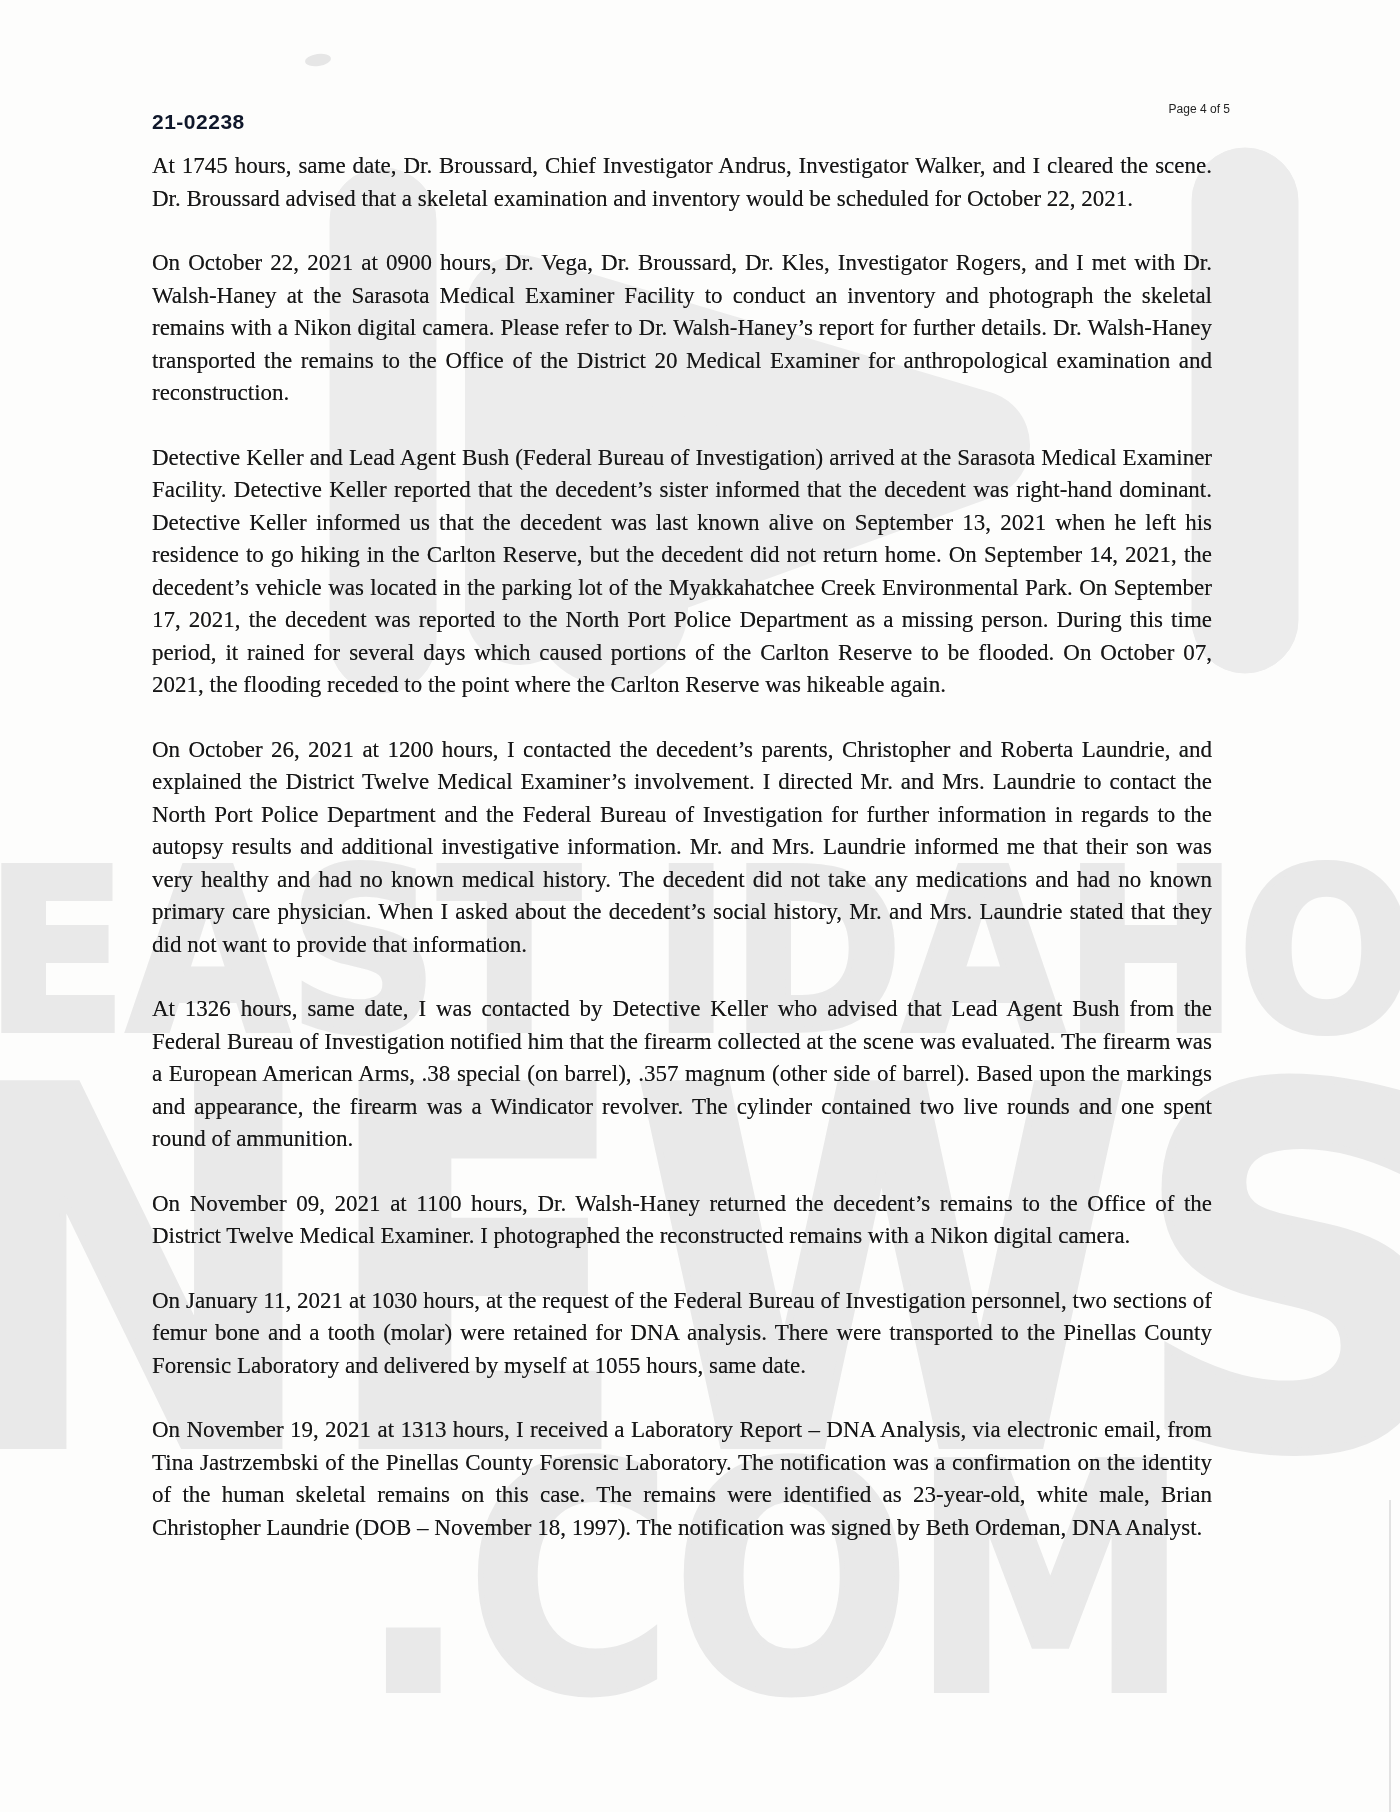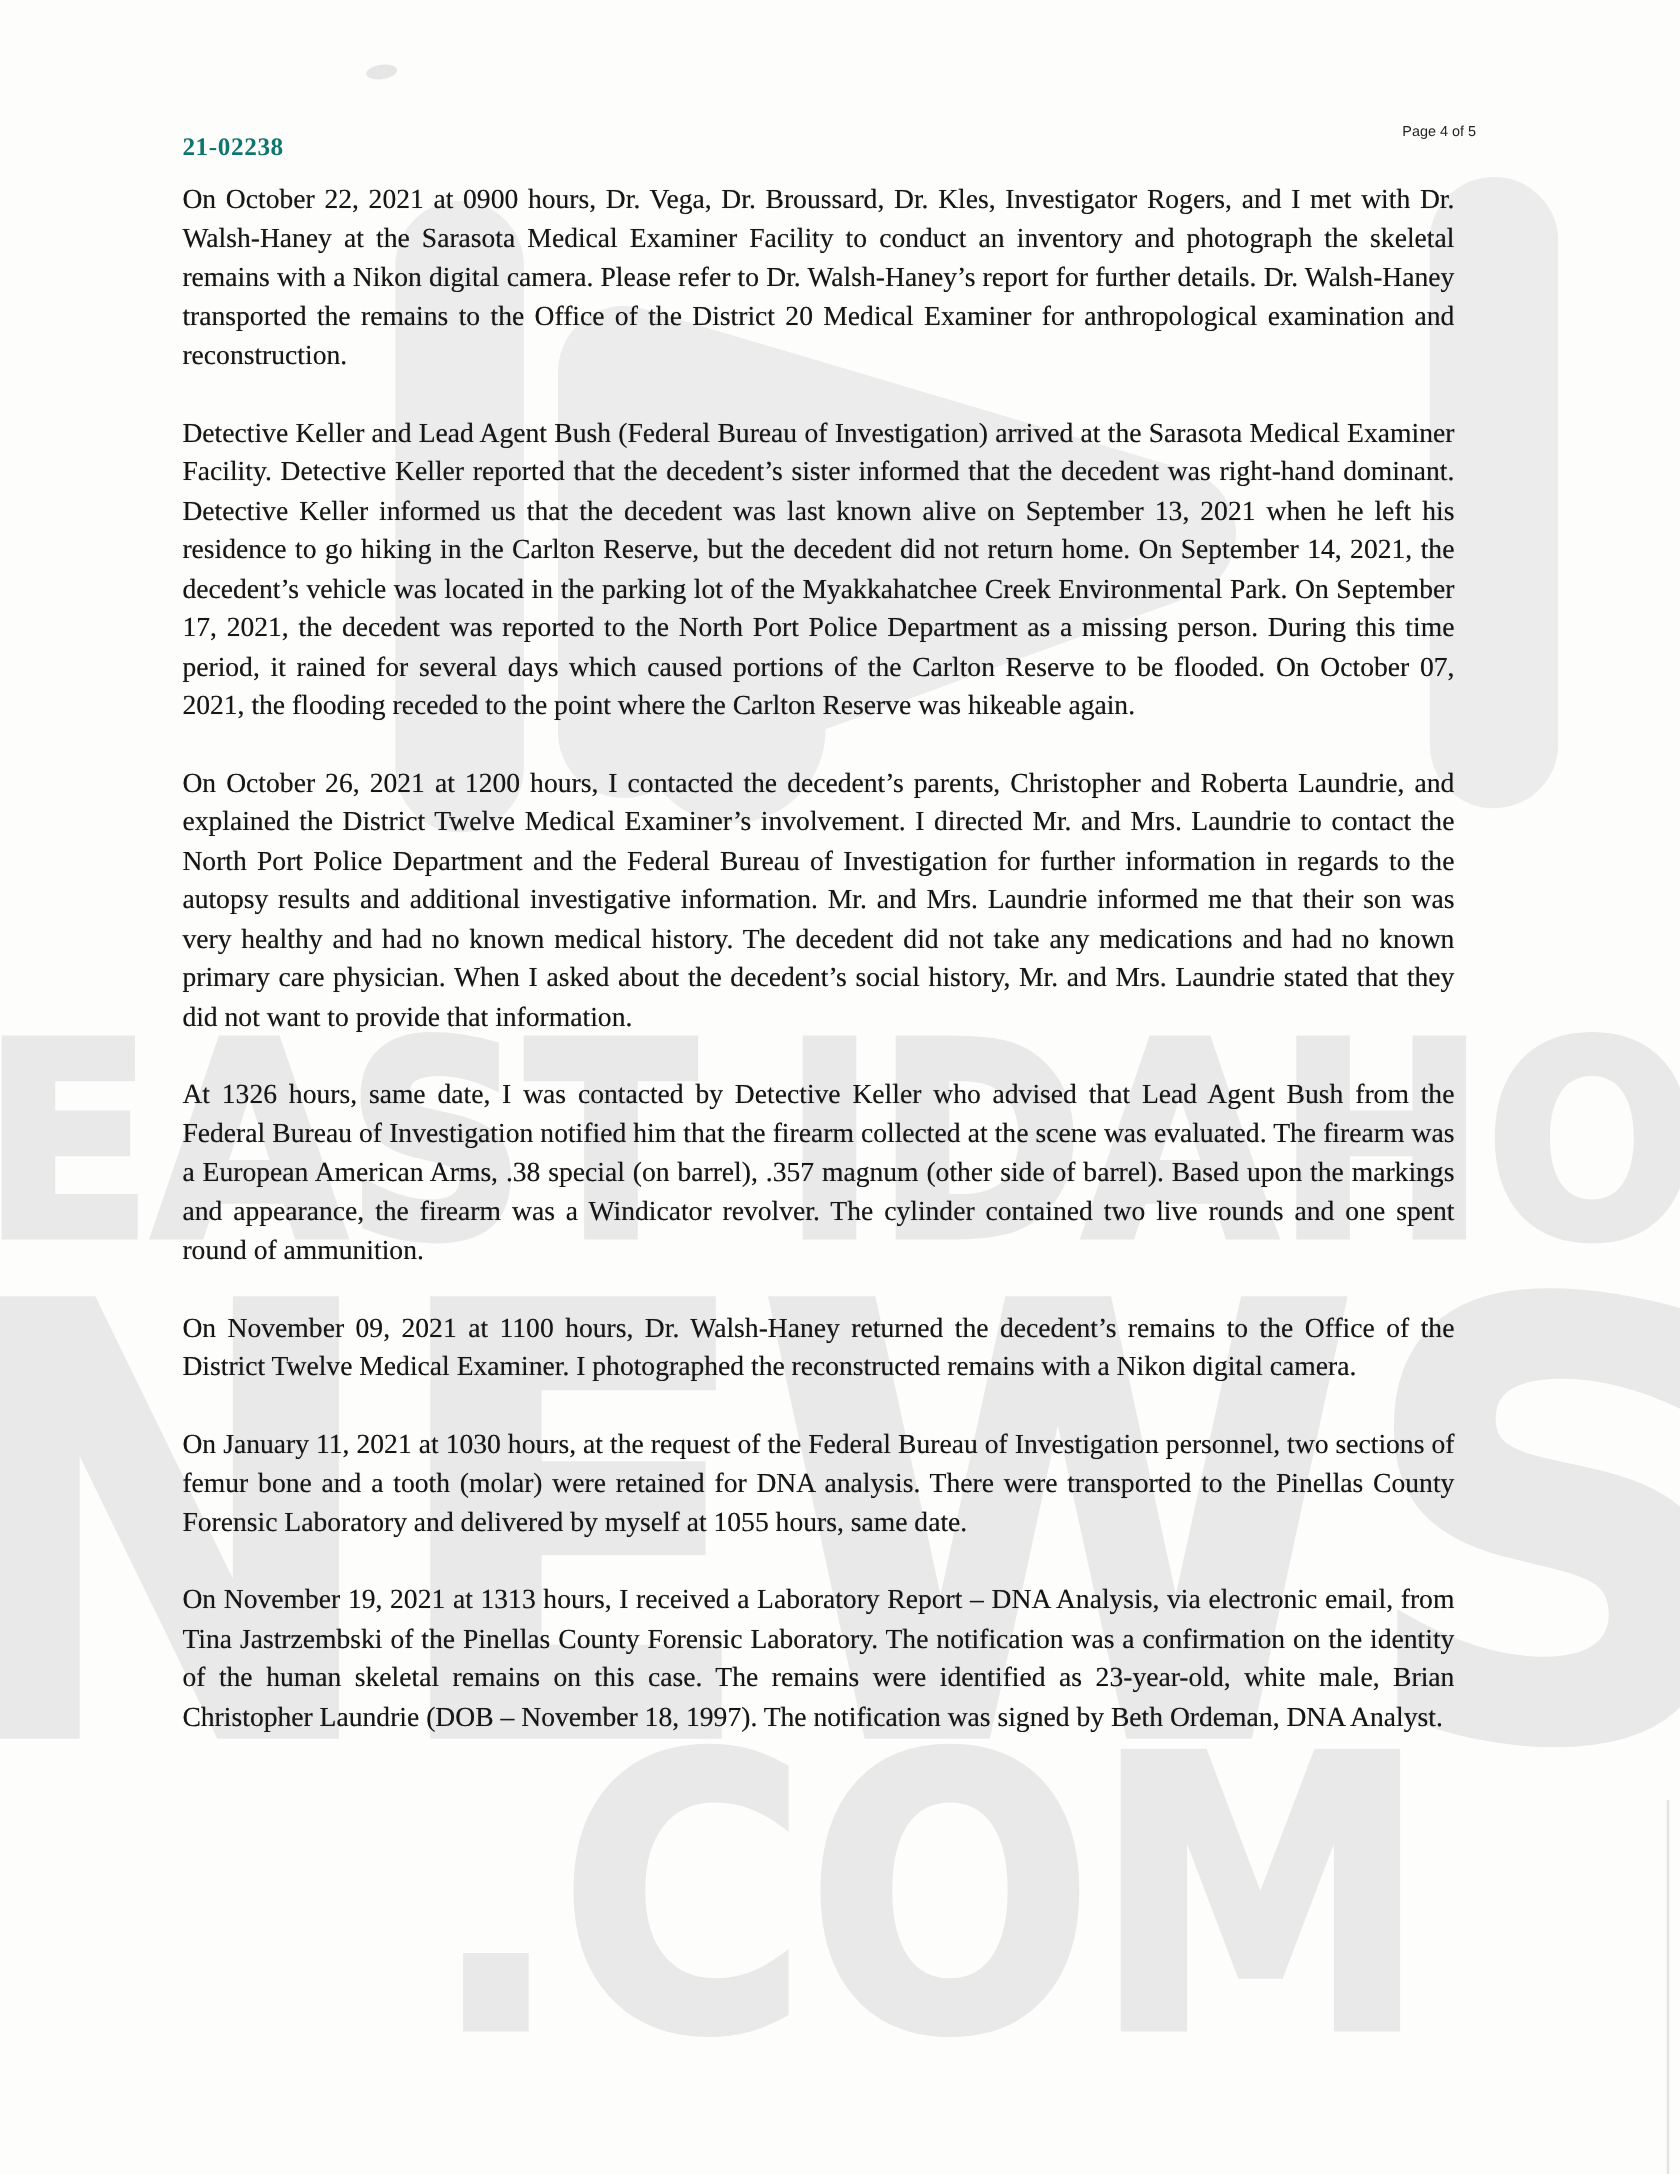--- a/index.html
+++ b/index.html
@@ -23,22 +23,22 @@
   }
   .scan-smudge{
     position:absolute;
     left:305px;top:54px;width:26px;height:12px;
     background:#e6e6e6;border-radius:50%;
     transform:rotate(-8deg);
     z-index:0;
   }
   .hdr-case{
     position:absolute;left:152px;top:110px;
-    font-family:Liberation Serif, serif;
-    font-weight:bold;font-size:21px;color:#0f766e;
+    font-family:Liberation Sans, sans-serif;
+    font-weight:bold;font-size:21px;color:#0f172a;
     letter-spacing:0.5px;
     z-index:2;
   }
   .hdr-page{
     position:absolute;right:170px;top:102px;
     font-family:"Liberation Sans", sans-serif;
     font-size:12px;color:#242424;
     z-index:2;
   }
   .body-text{
@@ -74,20 +74,21 @@
     <text x="360" y="1690" textLength="830" lengthAdjust="spacingAndGlyphs" font-family="DejaVu Sans, sans-serif" font-weight="bold" font-size="315" fill="#e9e9e9" stroke="#e9e9e9" stroke-width="6">.COM</text>
   </svg>
 
   <div class="scan-smudge"></div>
   <div class="scan-artifact-line"></div>
 
   <div class="hdr-case">21-02238</div>
   <div class="hdr-page">Page 4 of 5</div>
 
   <div class="body-text">
+    <p>At 1745 hours, same date, Dr. Broussard, Chief Investigator Andrus, Investigator Walker, and I cleared the scene.  Dr. Broussard advised that a skeletal examination and inventory would be scheduled for October 22, 2021.</p>
     <p>On October 22, 2021 at 0900 hours, Dr. Vega, Dr. Broussard, Dr. Kles, Investigator Rogers, and I met with Dr. Walsh-Haney at the Sarasota Medical Examiner Facility to conduct an inventory and photograph the skeletal remains with a Nikon digital camera.  Please refer to Dr. Walsh-Haney’s report for further details.  Dr. Walsh-Haney transported the remains to the Office of the District 20 Medical Examiner for anthropological examination and reconstruction.</p>
     <p>Detective Keller and Lead Agent Bush (Federal Bureau of Investigation) arrived at the Sarasota Medical Examiner Facility.  Detective Keller reported that the decedent’s sister informed that the decedent was right-hand dominant.  Detective Keller informed us that the decedent was last known alive on September 13, 2021 when he left his residence to go hiking in the Carlton Reserve, but the decedent did not return home.  On September 14, 2021, the decedent’s vehicle was located in the parking lot of the Myakkahatchee Creek Environmental Park.  On September 17, 2021, the decedent was reported to the North Port Police Department as a missing person.  During this time period, it rained for several days which caused portions of the Carlton Reserve to be flooded.  On October 07, 2021, the flooding receded to the point where the Carlton Reserve was hikeable again.</p>
     <p>On October 26, 2021 at 1200 hours, I contacted the decedent’s parents, Christopher and Roberta Laundrie, and explained the District Twelve Medical Examiner’s involvement.  I directed Mr. and Mrs. Laundrie to contact the North Port Police Department and the Federal Bureau of Investigation for further information in regards to the autopsy results and additional investigative information.  Mr. and Mrs. Laundrie informed me that their son was very healthy and had no known medical history.  The decedent did not take any medications and had no known primary care physician.  When I asked about the decedent’s social history, Mr. and Mrs. Laundrie stated that they did not want to provide that information.</p>
     <p>At 1326 hours, same date, I was contacted by Detective Keller who advised that Lead Agent Bush from the Federal Bureau of Investigation notified him that the firearm collected at the scene was evaluated.  The firearm was a European American Arms, .38 special (on barrel), .357 magnum (other side of barrel).  Based upon the markings and appearance, the firearm was a Windicator revolver.  The cylinder contained two live rounds and one spent round of ammunition.</p>
     <p>On November 09, 2021 at 1100 hours, Dr. Walsh-Haney returned the decedent’s remains to the Office of the District Twelve Medical Examiner.  I photographed the reconstructed remains with a Nikon digital camera.</p>
     <p>On January 11, 2021 at 1030 hours, at the request of the Federal Bureau of Investigation personnel, two sections of femur bone and a tooth (molar) were retained for DNA analysis.  There were transported to the Pinellas County Forensic Laboratory and delivered by myself at 1055 hours, same date.</p>
     <p>On November 19, 2021 at 1313 hours, I received a Laboratory Report – DNA Analysis, via electronic email, from Tina Jastrzembski of the Pinellas County Forensic Laboratory.  The notification was a confirmation on the identity of the human skeletal remains on this case.  The remains were identified as 23-year-old, white male, Brian Christopher Laundrie (DOB – November 18, 1997).  The notification was signed by Beth Ordeman, DNA Analyst.</p>
   </div>
 
 </div>

